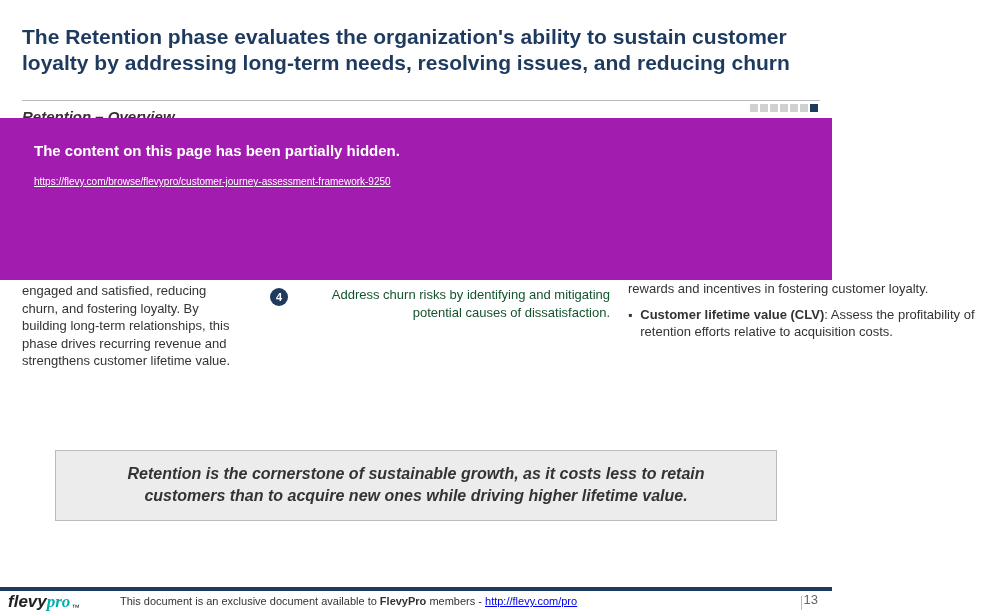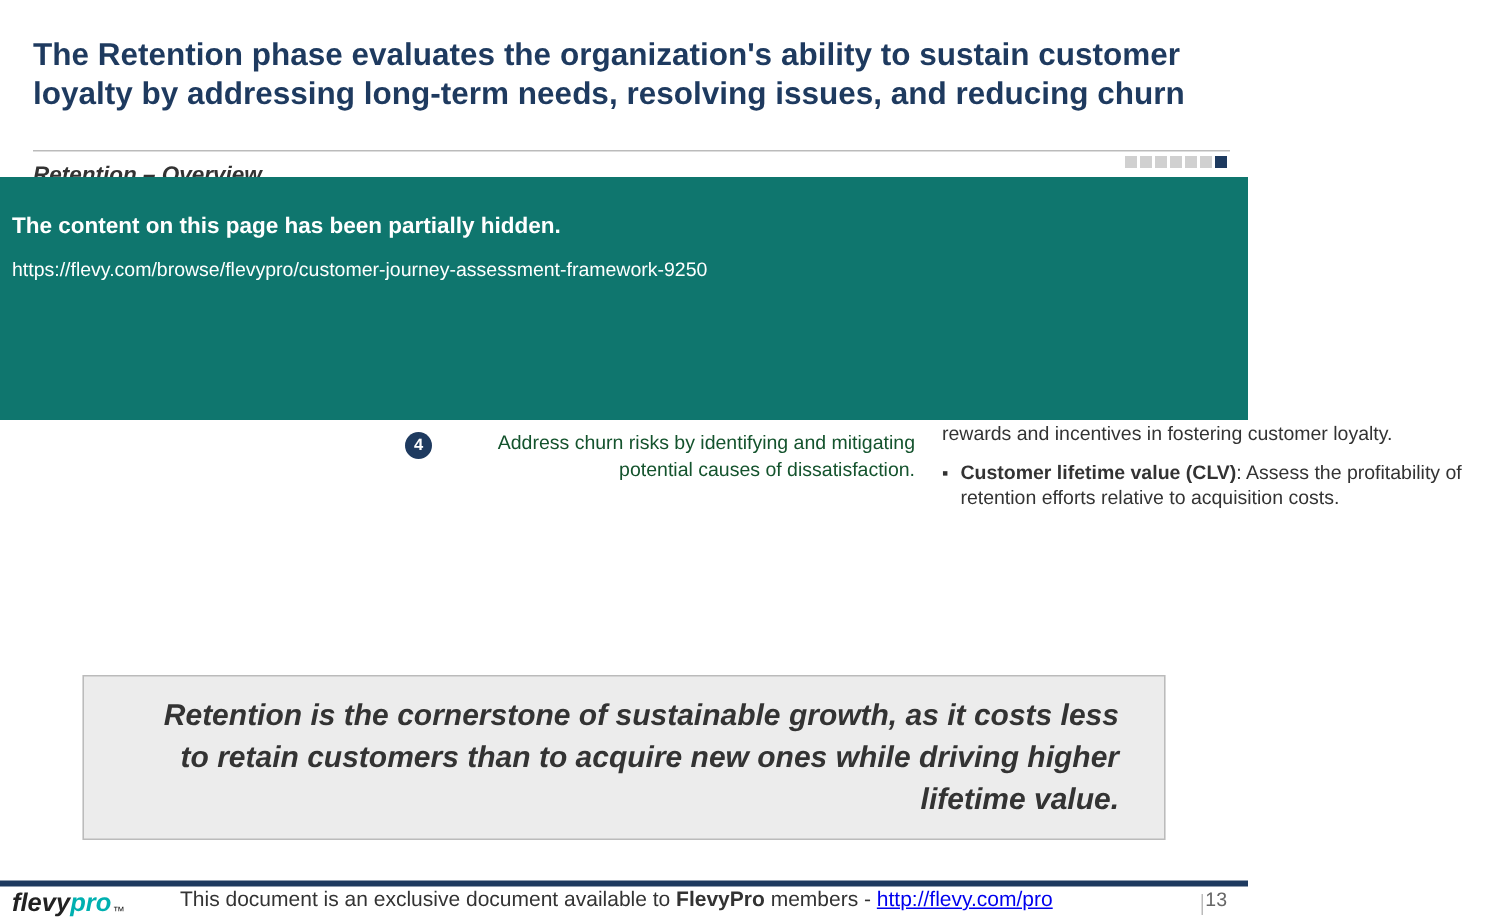--- a/index.html
+++ b/index.html
@@ -8,47 +8,47 @@
 
   .title { position: absolute; left: 22px; top: 24px; right: 22px; font-size: 21px; font-weight: bold; color: #1e3a5f; line-height: 1.25; }
   .hr { position: absolute; left: 22px; right: 12px; top: 100px; border-top: 1px solid #bbb; }
 
   .subtitle { position: absolute; left: 22px; top: 108px; font-size: 15px; font-weight: bold; font-style: italic; color: #333; }
 
   .prog { position: absolute; right: 14px; top: 104px; display: flex; gap: 2px; }
   .prog-box { width: 8px; height: 8px; background: #d0d0d0; }
   .prog-box.active { background: #1e3a5f; }
 
-  .overlay { position: absolute; left: 0; right: 0; top: 118px; height: 162px; background: #0f766e; color: #fff; padding: 24px 8px; }
+  .overlay { position: absolute; left: 0; right: 0; top: 118px; height: 162px; background: #a21caf; color: #fff; padding: 24px 34px; }
   .overlay .line1 { font-size: 15px; font-weight: bold; margin-bottom: 12px; }
   .overlay .line2 { font-size: 15px; font-weight: bold; margin-bottom: 16px; }
-  .overlay .link { font-size: 13px; color: #fff; }
+  .overlay .link { font-size: 10px; color: #fff; text-decoration: underline; }
 
   .col-left { position: absolute; left: 22px; top: 282px; width: 210px; font-size: 13px; color: #333; line-height: 1.35; }
 
   .col-mid { position: absolute; left: 270px; top: 286px; width: 340px; }
   .step { display: flex; align-items: flex-start; gap: 8px; }
   .step-num { min-width: 18px; height: 18px; border-radius: 50%; background: #1e3a5f; color: #fff; font-size: 11px; font-weight: bold; display: flex; align-items: center; justify-content: center; margin-top: 2px; }
   .step-text { font-size: 13px; color: #14532d; line-height: 1.35; text-align: right; }
 
   .col-right { position: absolute; left: 628px; top: 280px; width: 360px; }
   .bullet { display: flex; gap: 8px; margin-bottom: 8px; }
   .bullet-marker { color: #333; font-size: 12px; margin-top: 2px; }
   .bullet-text { font-size: 13px; color: #333; line-height: 1.35; }
   .bullet-text b { font-weight: bold; }
 
-  .callout { position: absolute; left: 55px; right: 55px; top: 450px; background: #ececec; border: 1px solid #bbb; padding: 12px 30px; text-align: right; font-size: 20px; font-style: italic; font-weight: bold; color: #333; line-height: 1.4; }
+  .callout { position: absolute; left: 55px; right: 55px; top: 450px; background: #ececec; border: 1px solid #bbb; padding: 12px 30px; text-align: center; font-size: 16px; font-style: italic; font-weight: bold; color: #333; line-height: 1.4; }
 
   .footer-bar { position: absolute; left: 0; right: 0; bottom: 0; height: 25px; background: #fff; border-top: 4px solid #1e3a5f; }
   .logo { position: absolute; left: 8px; bottom: 0; height: 25px; display:flex; align-items:flex-end; font-family: Arial; }
   .logo .flevy { font-size: 17px; font-weight: bold; font-style: italic; color: #222; }
-  .logo .pro { font-size: 17px; font-weight: bold; font-style: italic; color: #00b0b0; }
+  .logo .pro { font-size: 17px; font-weight: bold; font-style: italic; color: #00b0b0; font-family: Liberation Serif, serif; }
   .logo .tm { font-size: 8px; color:#222; vertical-align: super; margin-left:1px; }
 
-  .footer-text { position: absolute; left: 120px; bottom: 5px; font-size: 14px; color: #333; }
+  .footer-text { position: absolute; left: 120px; bottom: 5px; font-size: 11px; color: #333; }
   .footer-text a { color: #0000ee; text-decoration: underline; }
 
   .page-num { position: absolute; right: 14px; bottom: 5px; font-size: 13px; color: #666; }
   .page-sep { position: absolute; right: 30px; bottom: 2px; width: 1px; height: 14px; background: #bbb; }
 </style>
 </head>
 <body>
 
 <div class="slide">
 
@@ -64,20 +64,21 @@
       <div class="prog-box"></div>
       <div class="prog-box"></div>
       <div class="prog-box active"></div>
     </div>
 
   <div class="overlay">
     <div class="line1">The content on this page has been partially hidden.</div>
     <a class="link">https://flevy.com/browse/flevypro/customer-journey-assessment-framework-9250</a>
   </div>
 
+  <div class="col-left">engaged and satisfied, reducing churn, and fostering loyalty. By building long-term relationships, this phase drives recurring revenue and strengthens customer lifetime value.</div>
 
   <div class="col-mid">
     <div class="step">
       <div class="step-num">4</div>
       <div class="step-text">Address churn risks by identifying and mitigating potential causes of dissatisfaction.</div>
     </div>
   </div>
 
   <div class="col-right">
     <div class="bullet">

